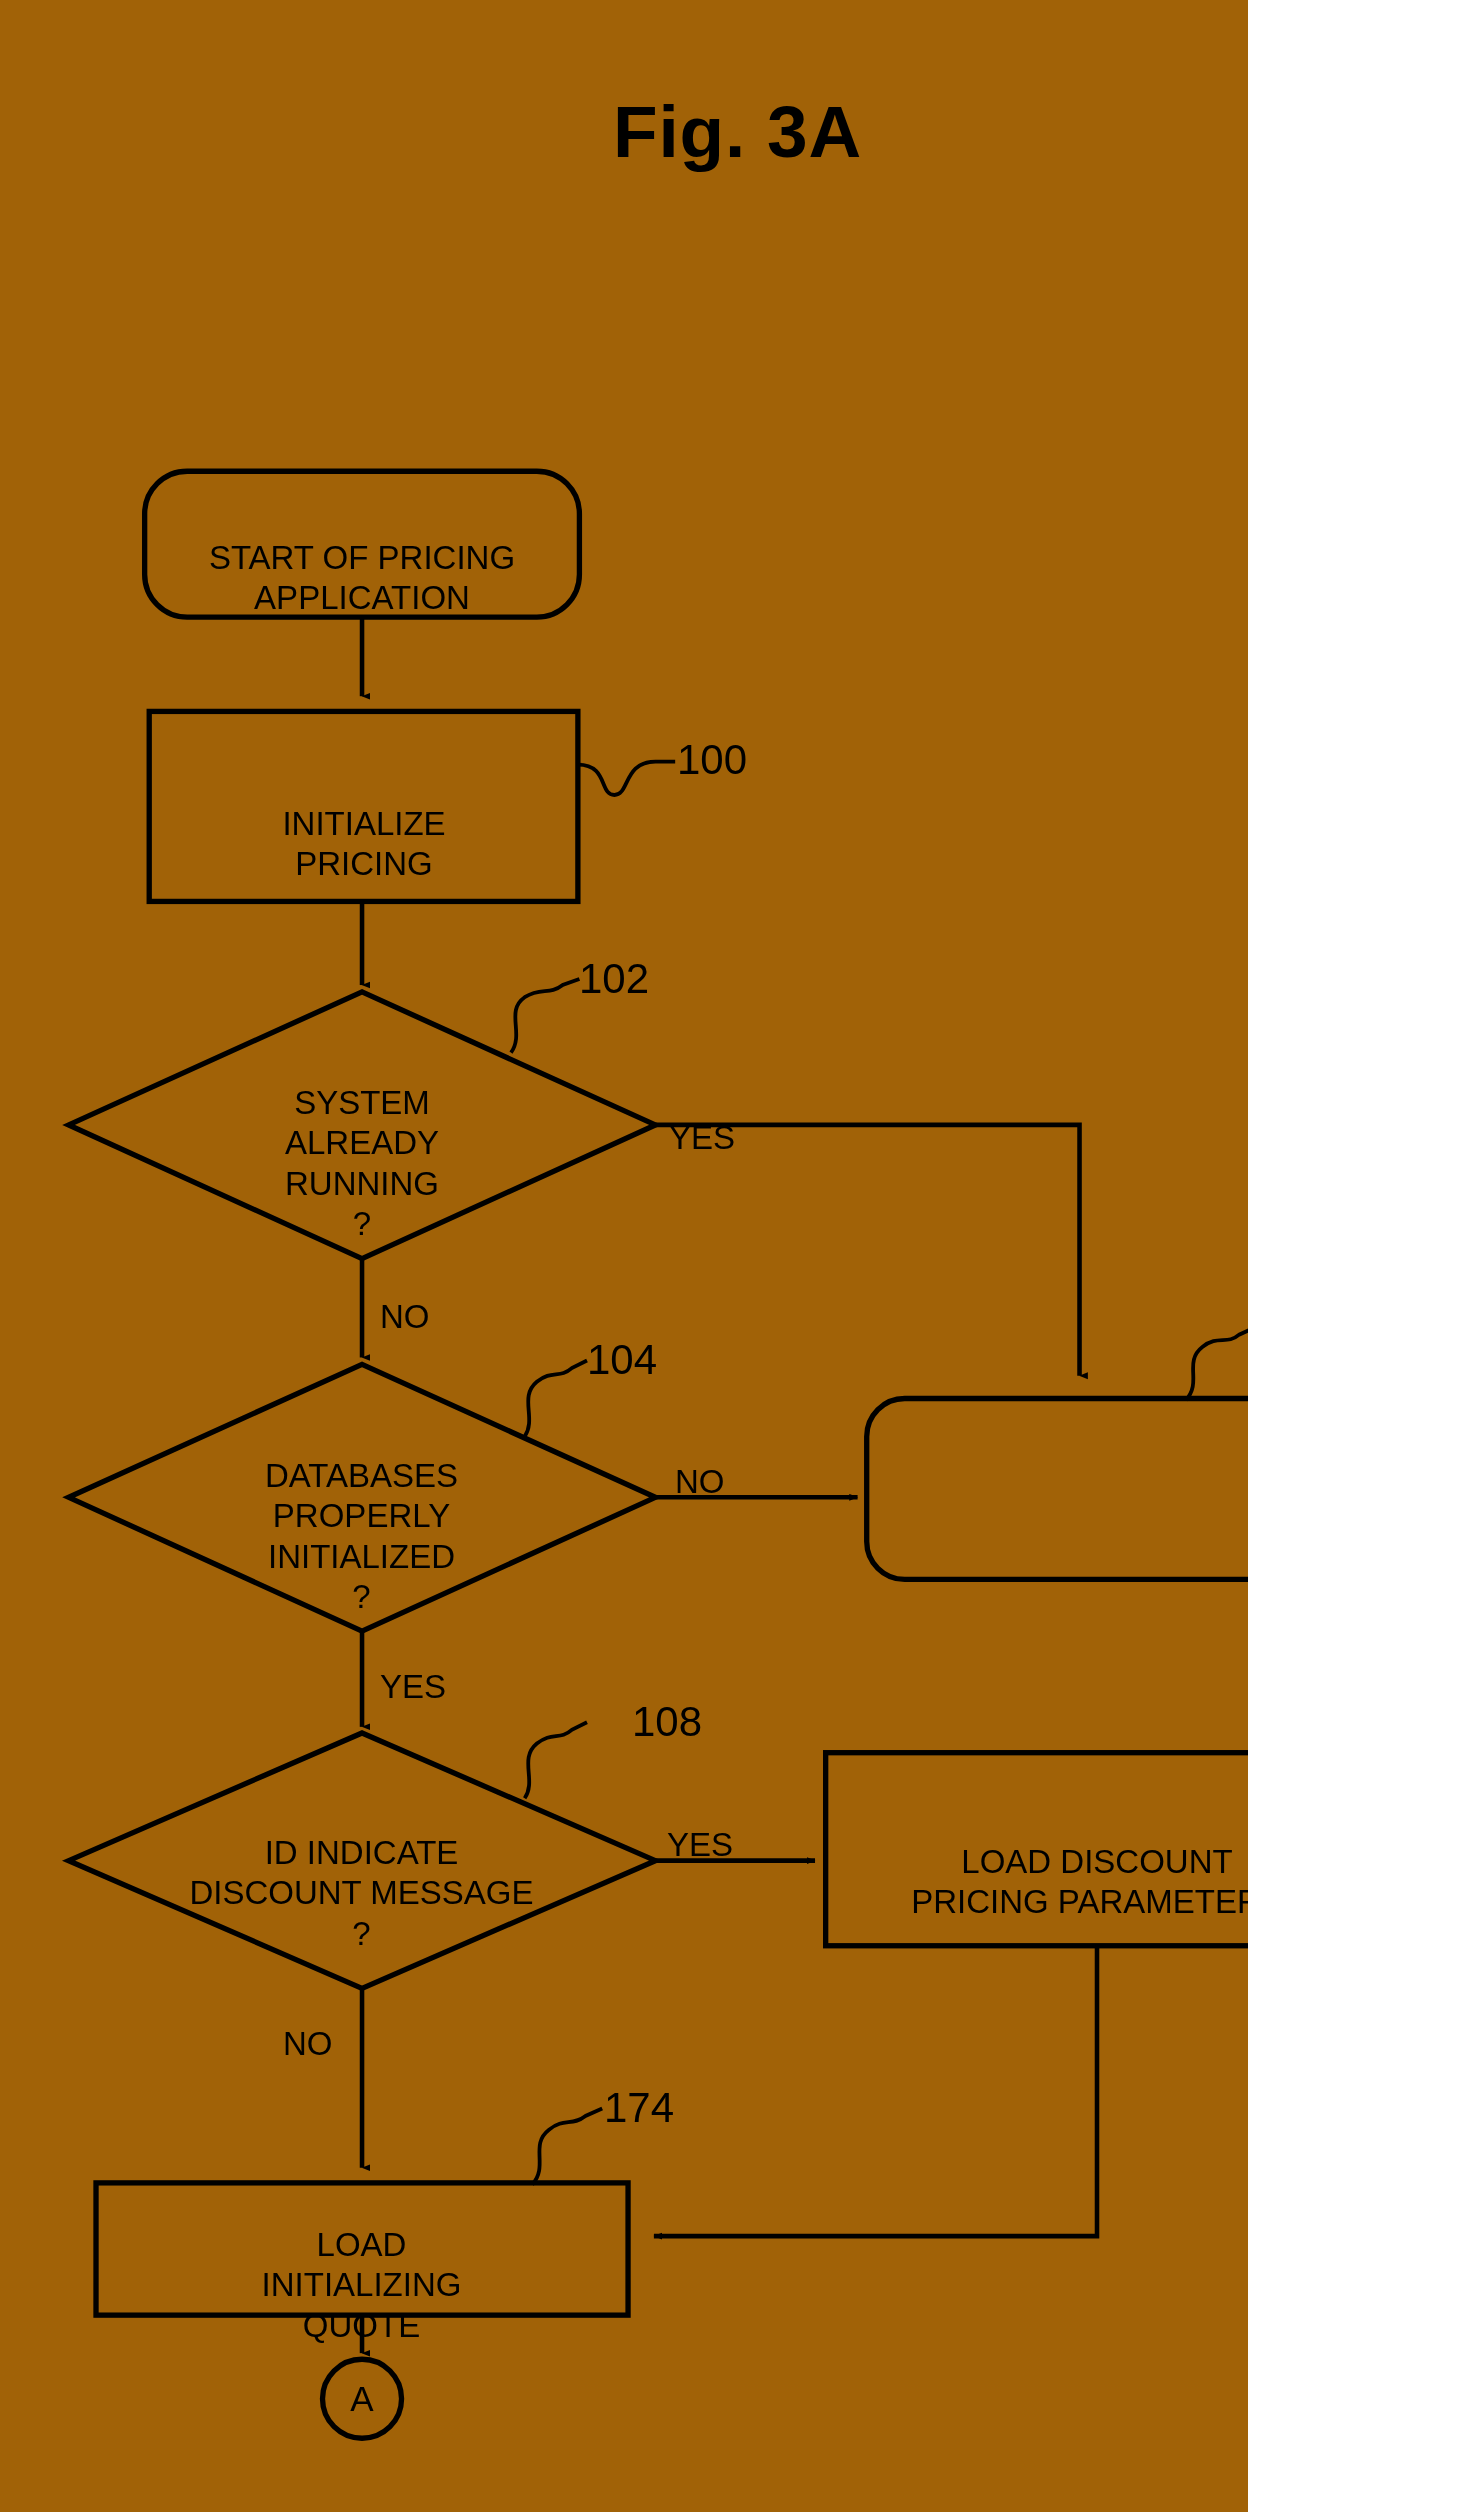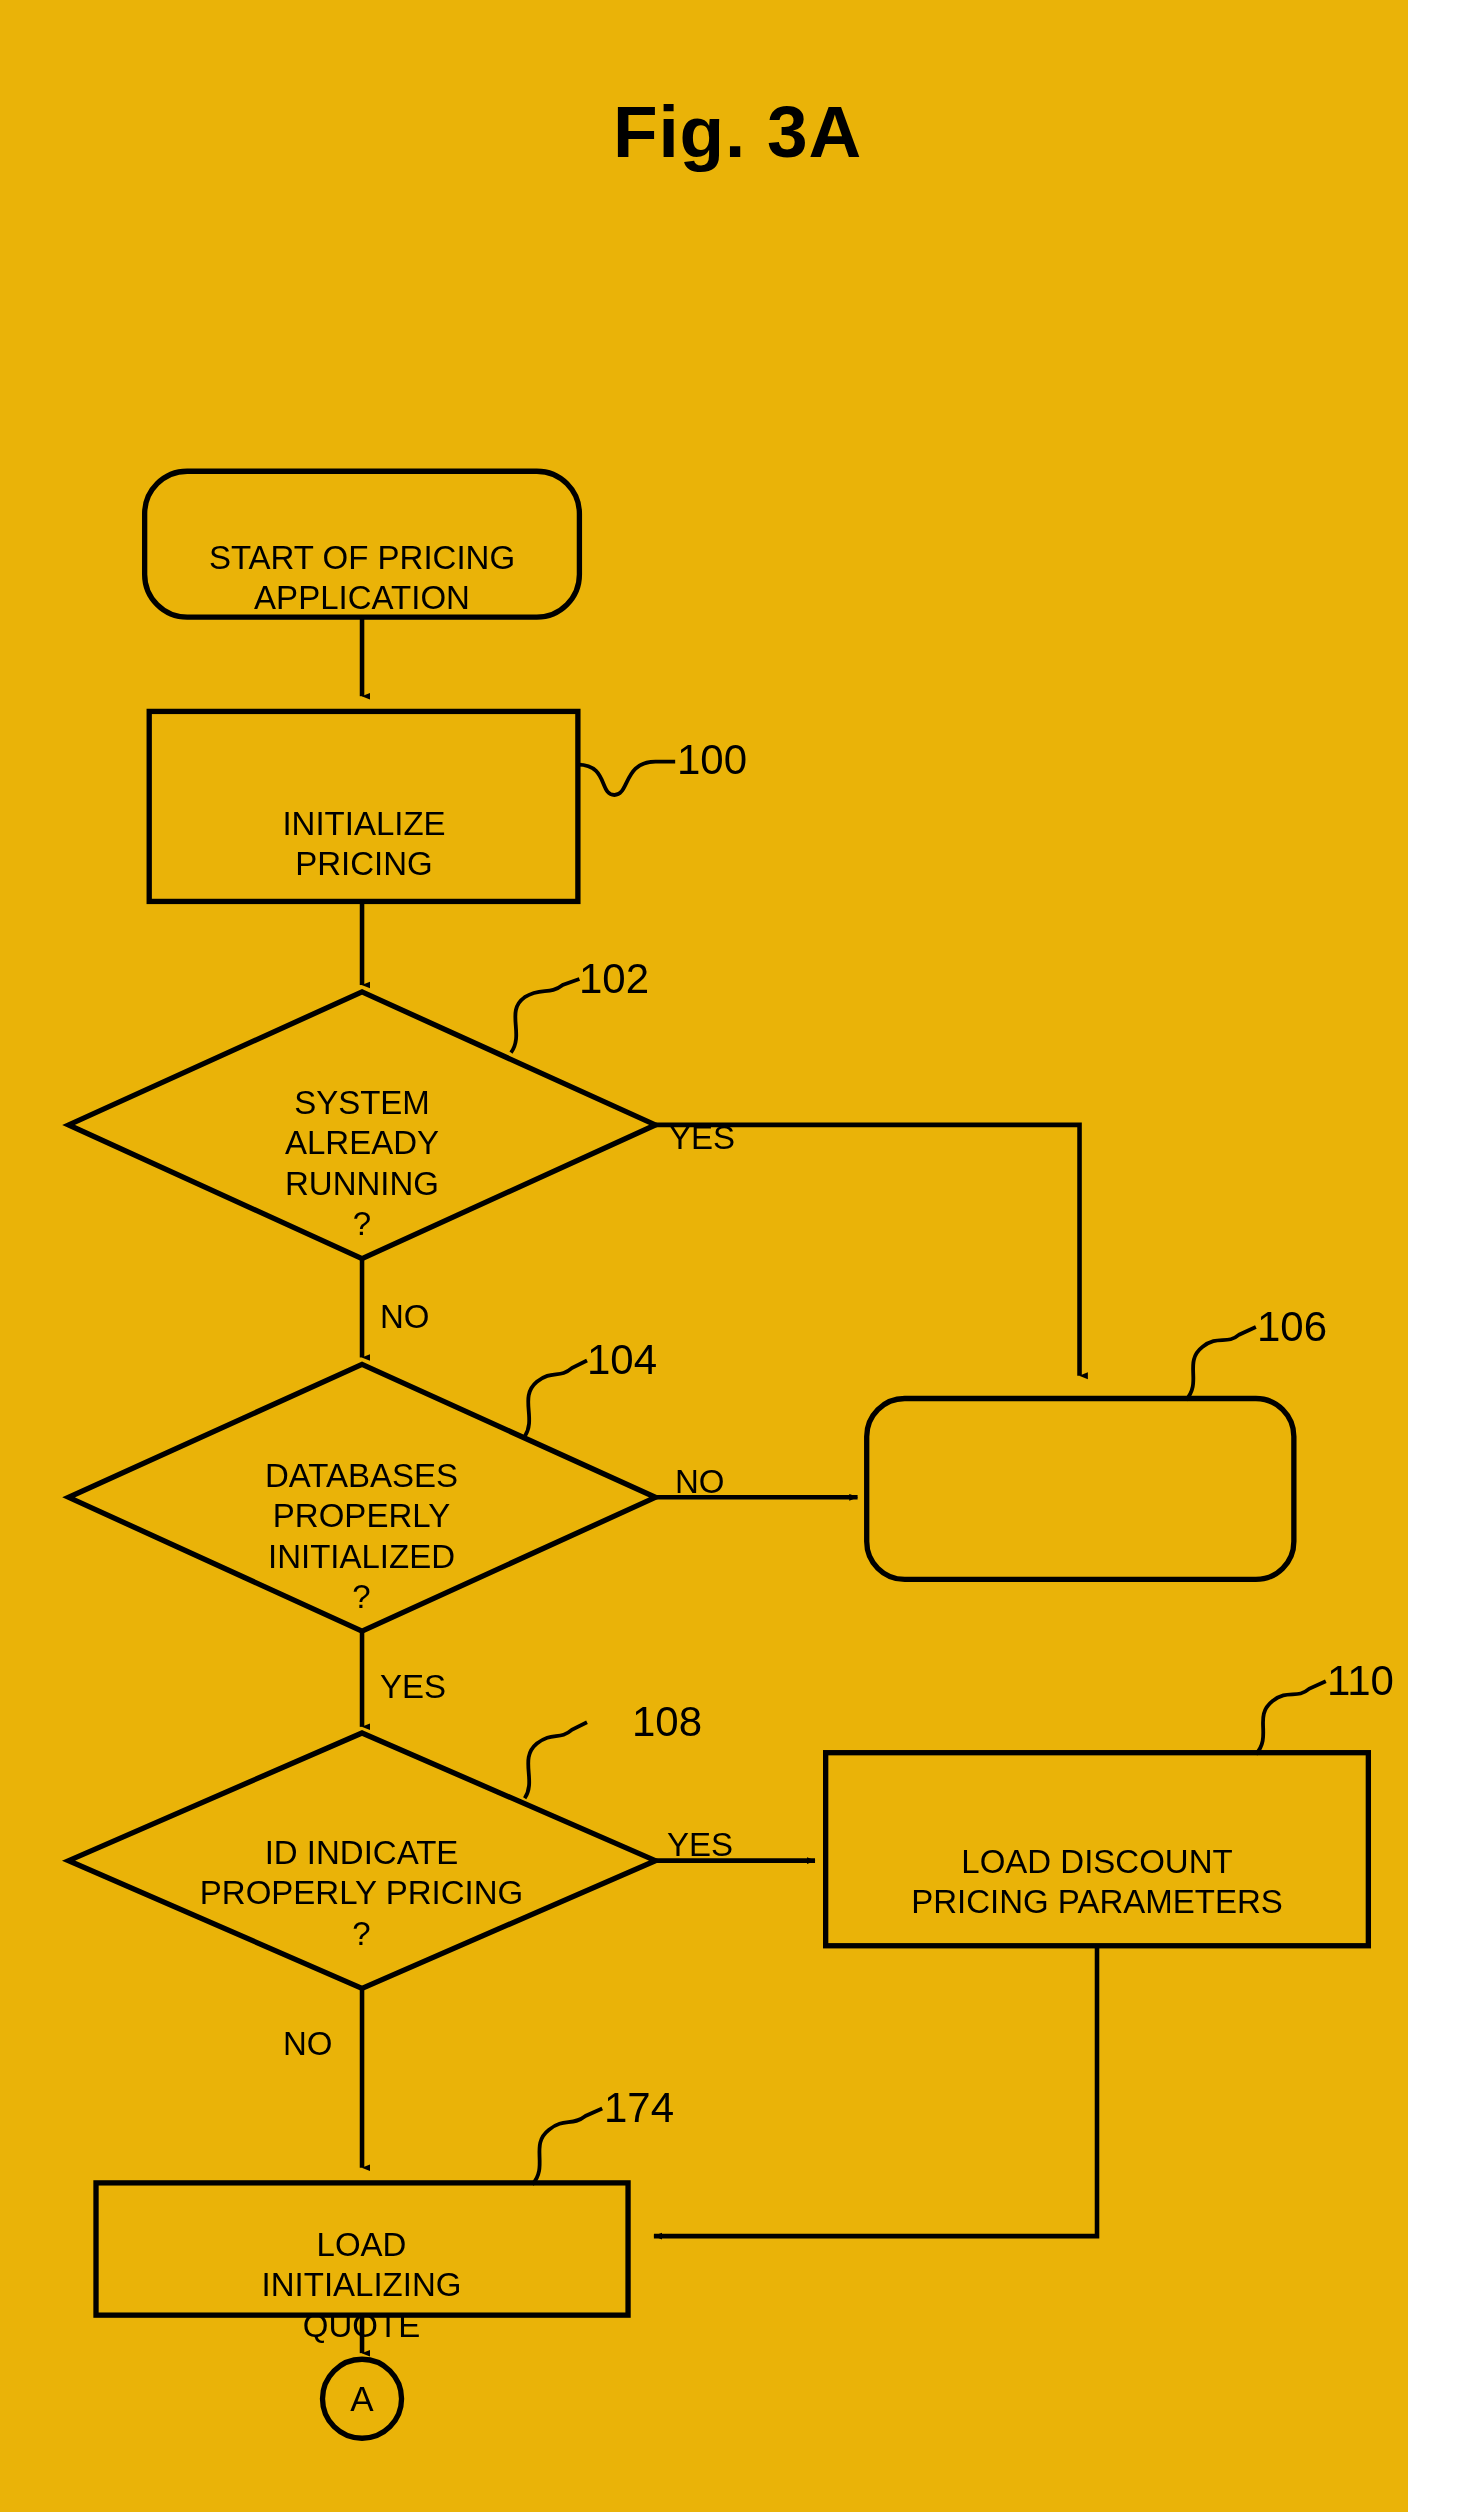--- a/index.html
+++ b/index.html
@@ -7,23 +7,23 @@
     margin: 0;
     padding: 0;
     background: #ffffff;
   }
   body {
     font-family: "Liberation Sans", sans-serif;
     color: #000000;
   }
   #page {
     position: relative;
-    width: 1408px;
+    width: 1248px;
     height: 2512px;
-    background: #eab308;
+    background: #a16207;
     overflow: hidden;
   }
   #figure-title {
     position: absolute;
     left: 0;
     top: 90px;
     width: 1475px;
     text-align: center;
     font-size: 73px;
     font-weight: bold;
@@ -157,21 +157,21 @@
 RUNNING
 ?</div>
 
   <div class="node-text" style="left:164px; top:1420px; width:395px;">DATABASES
 PROPERLY
 INITIALIZED
 ?</div>
 
 
   <div class="node-text" style="left:97px; top:1797px; width:529px;">ID INDICATE
-PROPERLY PRICING
+DISCOUNT MESSAGE
 ?</div>
 
   <div class="node-text" style="left:103px; top:2189px; width:517px;">LOAD
 INITIALIZING
 QUOTE</div>
 
   <div class="node-text" style="left:833px; top:1806px; width:528px;">LOAD DISCOUNT
 PRICING PARAMETERS</div>
 
   <div class="connector-text" style="left:324px; top:2379px; width:76px;">A</div>

